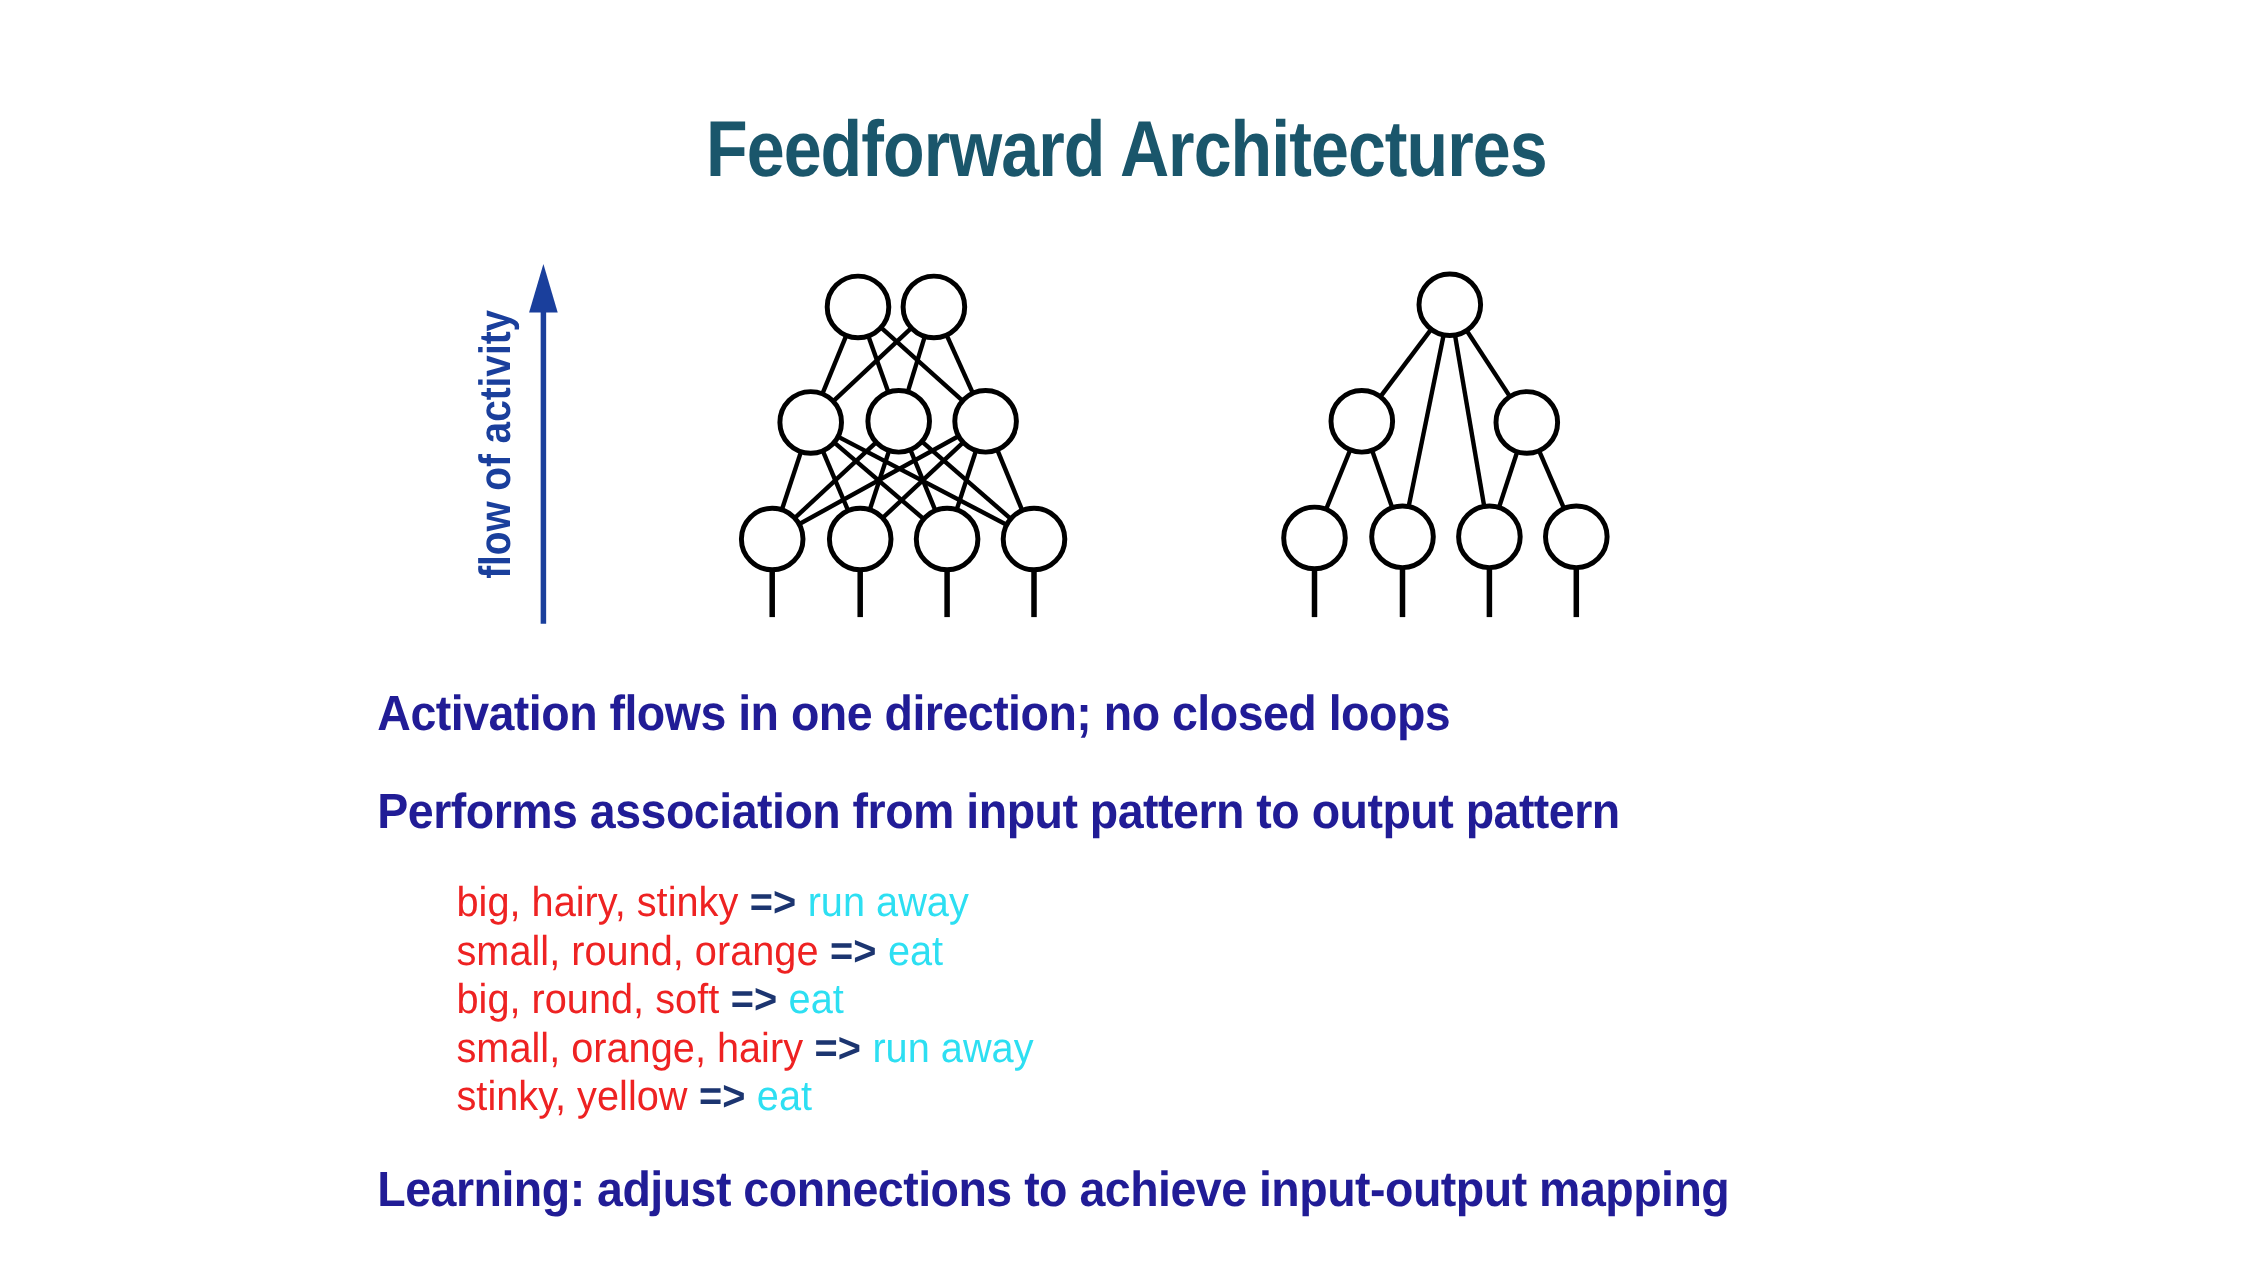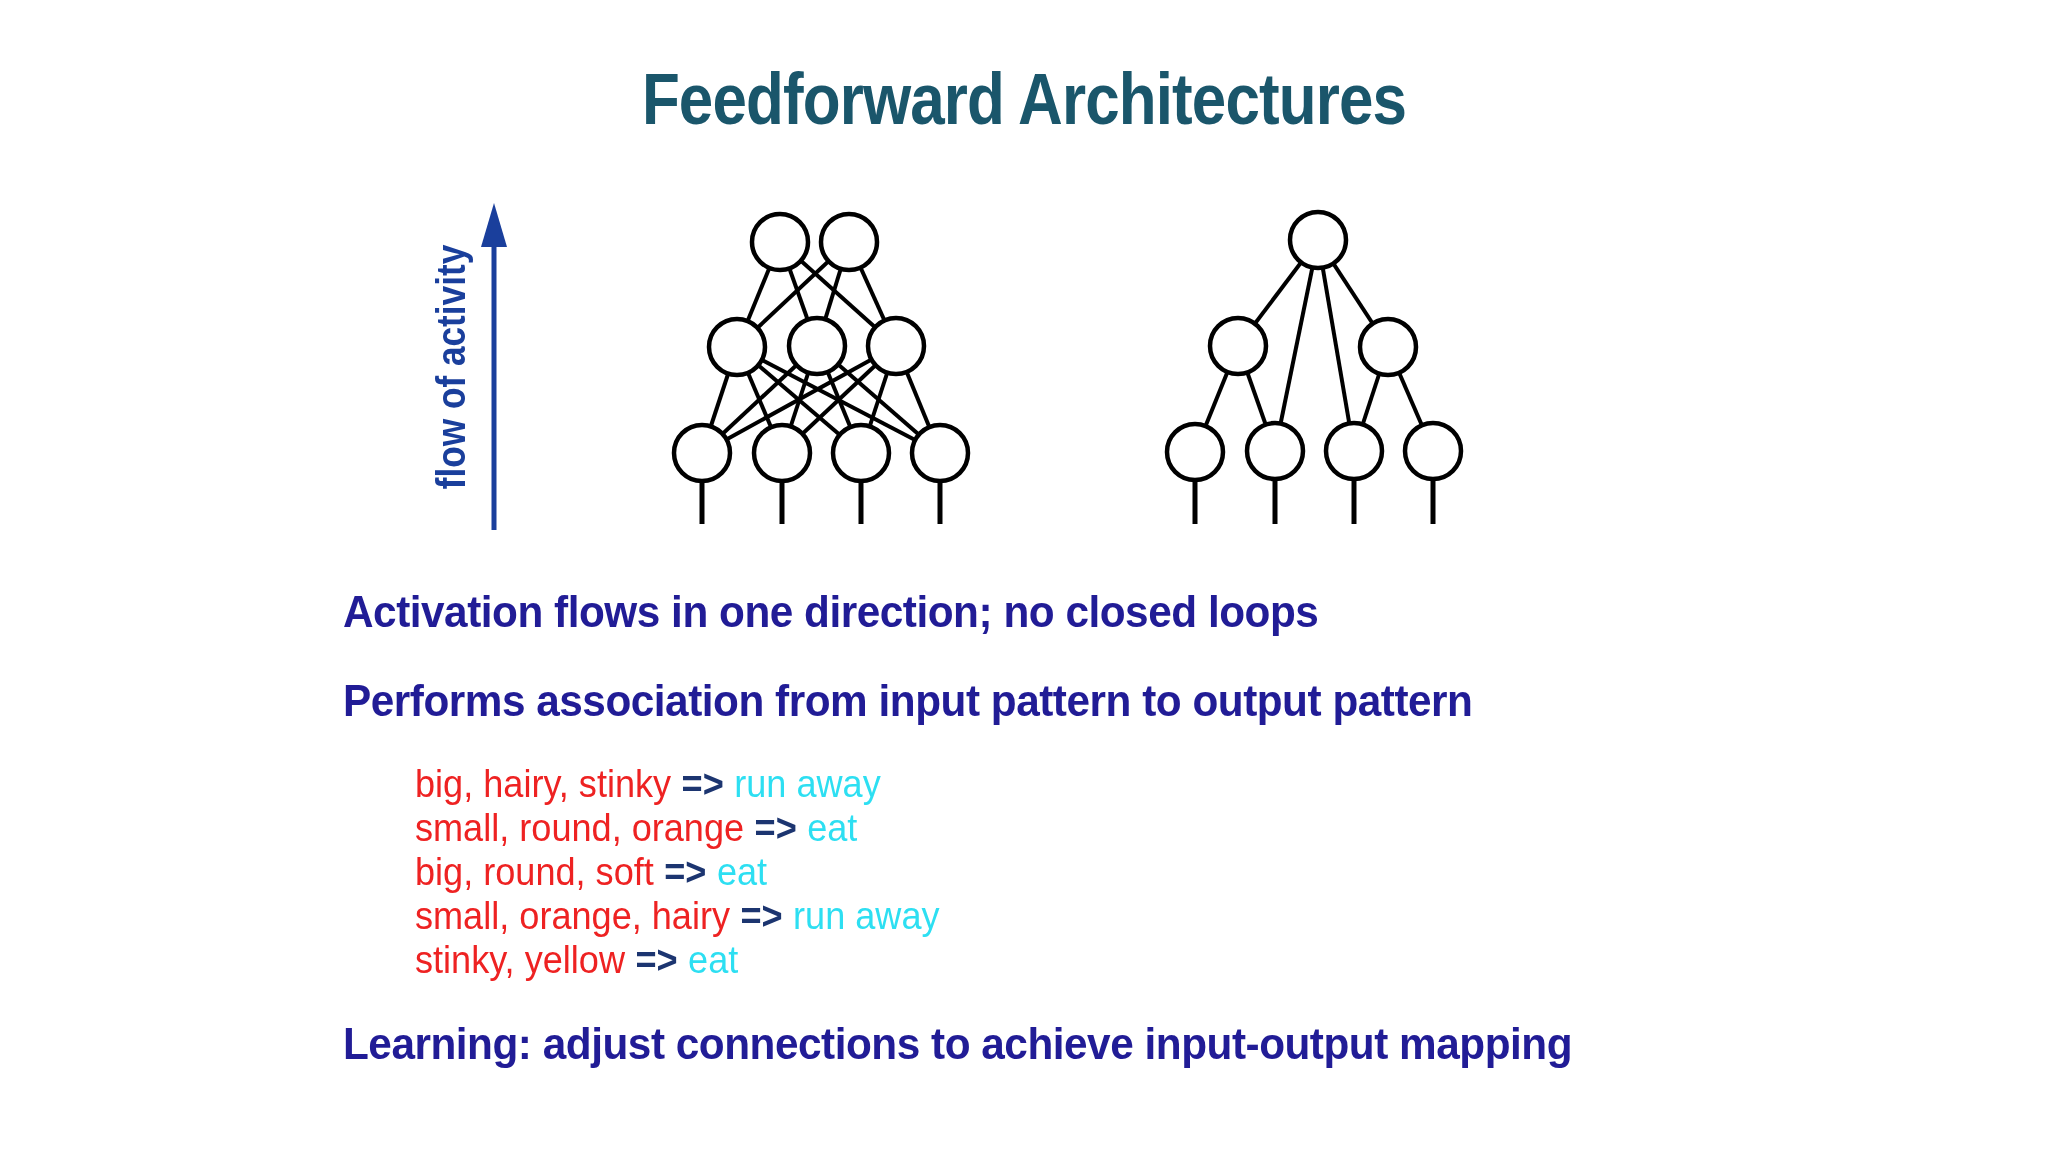--- a/index.html
+++ b/index.html
@@ -1,21 +1,21 @@
 <!DOCTYPE html>
 <html><head>
 <meta charset="utf-8">
 <style>
   html,body{margin:0;padding:0;}
   body{
     width:2048px;height:1152px;position:relative;overflow:hidden;
     background:var(--background,#fff);
     font-family:"Liberation Sans",sans-serif;
   }
-  .slide{position:absolute;inset:0;}
+  .slide{position:absolute;inset:0;margin-top:37px;}
   .title{
     position:absolute;top:62px;left:0;width:2048px;text-align:center;
     font-size:72px;font-weight:bold;letter-spacing:-1px;line-height:1.05;
     color:var(--title-teal,#1a566b);
     transform:scaleX(0.86);transform-origin:center top;white-space:nowrap;
   }
   #diagram-svg{position:absolute;left:0;top:0;width:2048px;height:1152px;}
   .flow-label{
     position:absolute;left:451px;top:367px;
     transform:translate(-50%,-50%) rotate(-90deg) scaleX(0.88);

